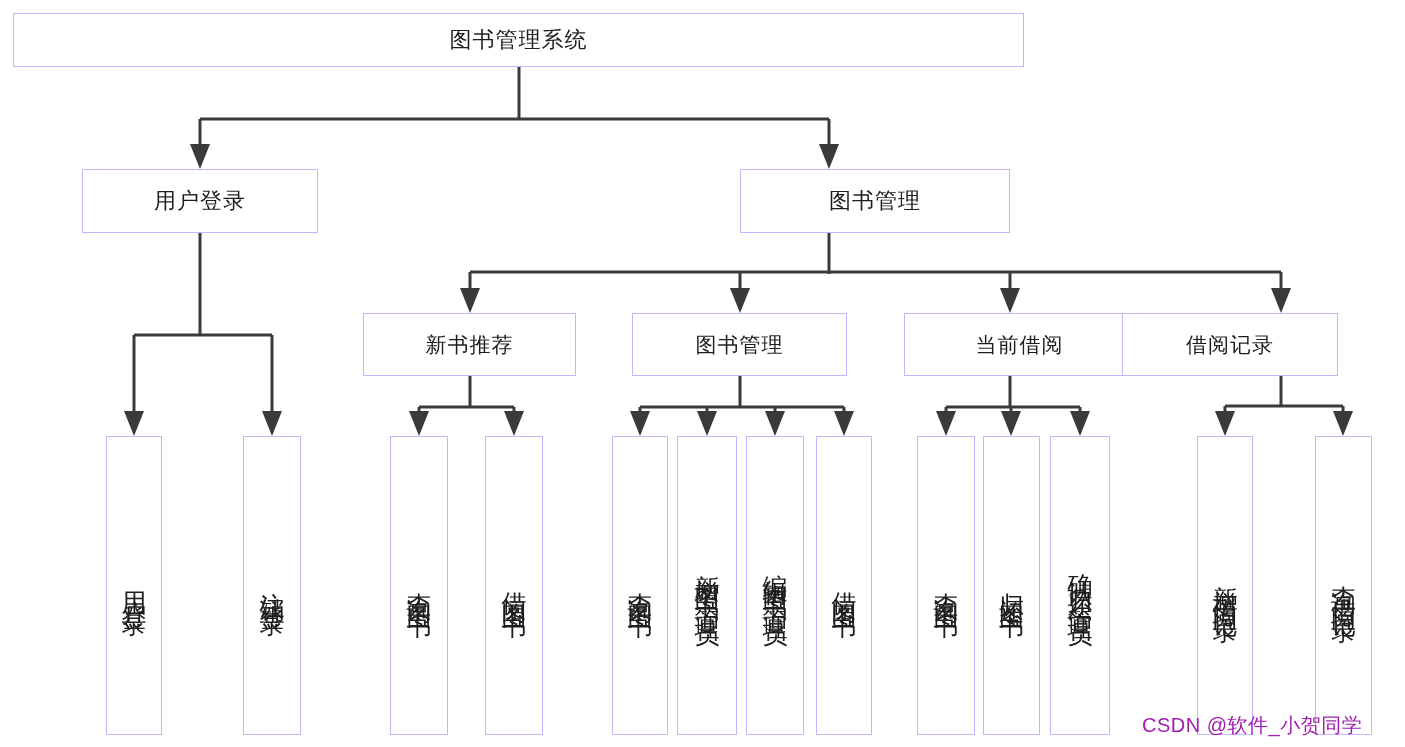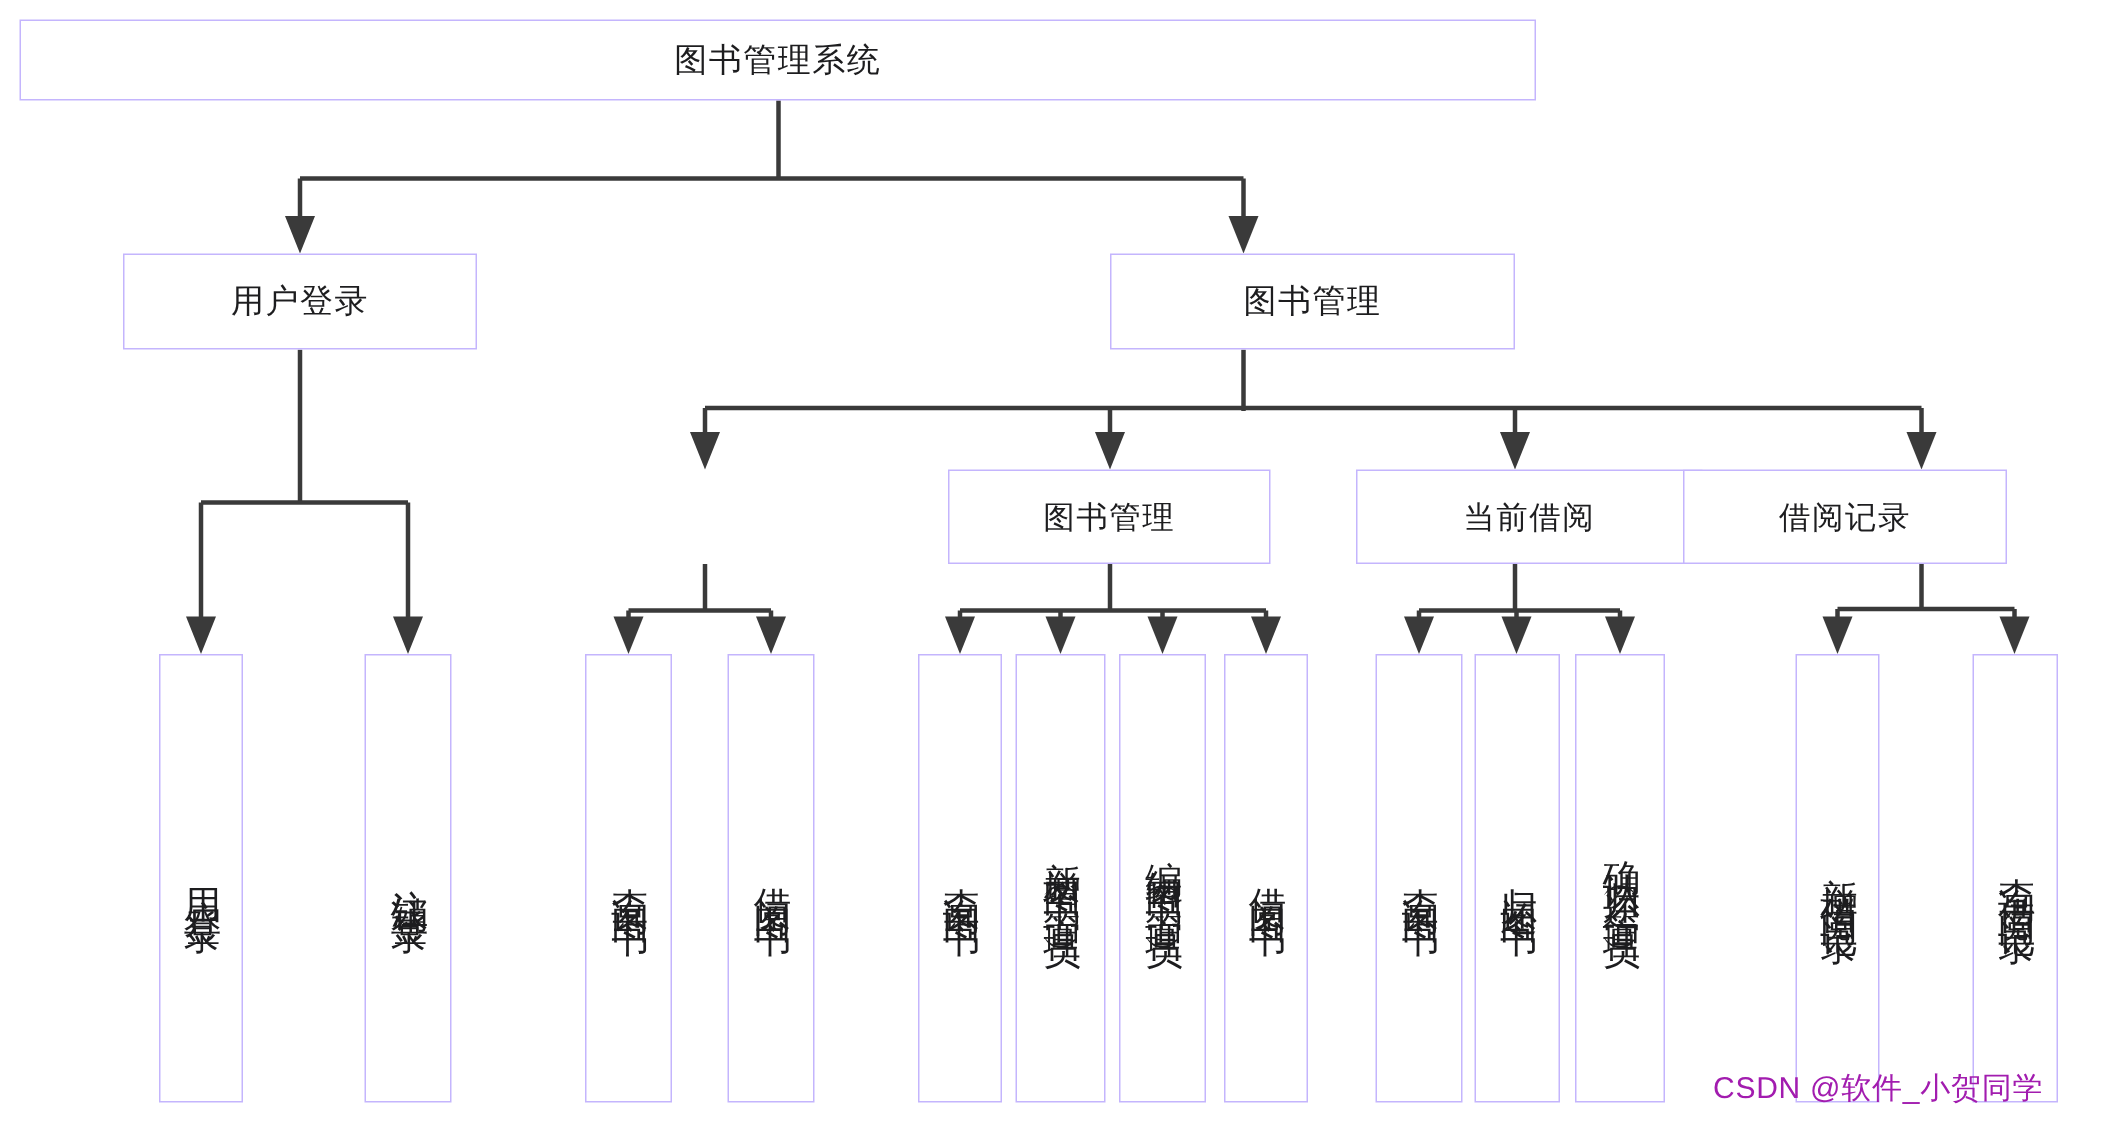--- a/index.html
+++ b/index.html
@@ -98,20 +98,21 @@
       <polygon points="1215,411 1235,411 1225,436" fill="#3a3a3a"></polygon>
       <line x1="1343" y1="406" x2="1343" y2="418" stroke="#3a3a3a" stroke-width="3"></line>
       <polygon points="1333,411 1353,411 1343,436" fill="#3a3a3a"></polygon>
     </svg>
 
   <div class="node hnode" style="left:13px;top:13px;width:1011px;height:54px">图书管理系统</div>
 
   <div class="node hnode" style="left:82px;top:169px;width:236px;height:64px">用户登录</div>
   <div class="node hnode" style="left:740px;top:169px;width:270px;height:64px">图书管理</div>
 
+  <div class="node gnode" style="left:363px;top:313px;width:213px;height:63px">新书推荐</div>
   <div class="node gnode" style="left:632px;top:313px;width:215px;height:63px">图书管理</div>
   <div class="node gnode" style="left:904px;top:313px;width:231px;height:63px">当前借阅</div>
   <div class="node gnode" style="left:1122px;top:313px;width:216px;height:63px">借阅记录</div>
 
   <div class="node leaf" style="left:106px;top:436px;width:56px;height:299px">
     <span>用户登录</span>
     </div>
   <div class="node leaf" style="left:243px;top:436px;width:58px;height:299px">
     <span>注销登录</span>
     </div>

